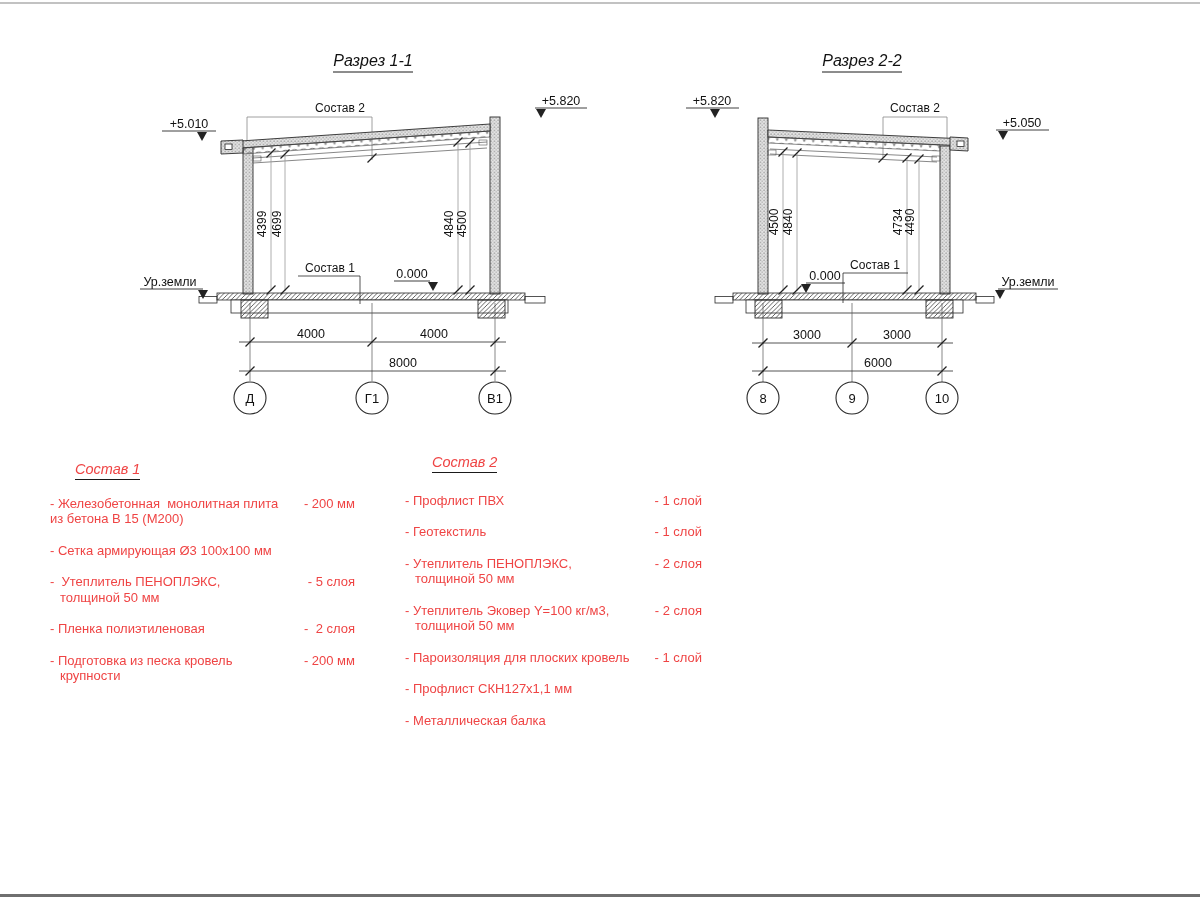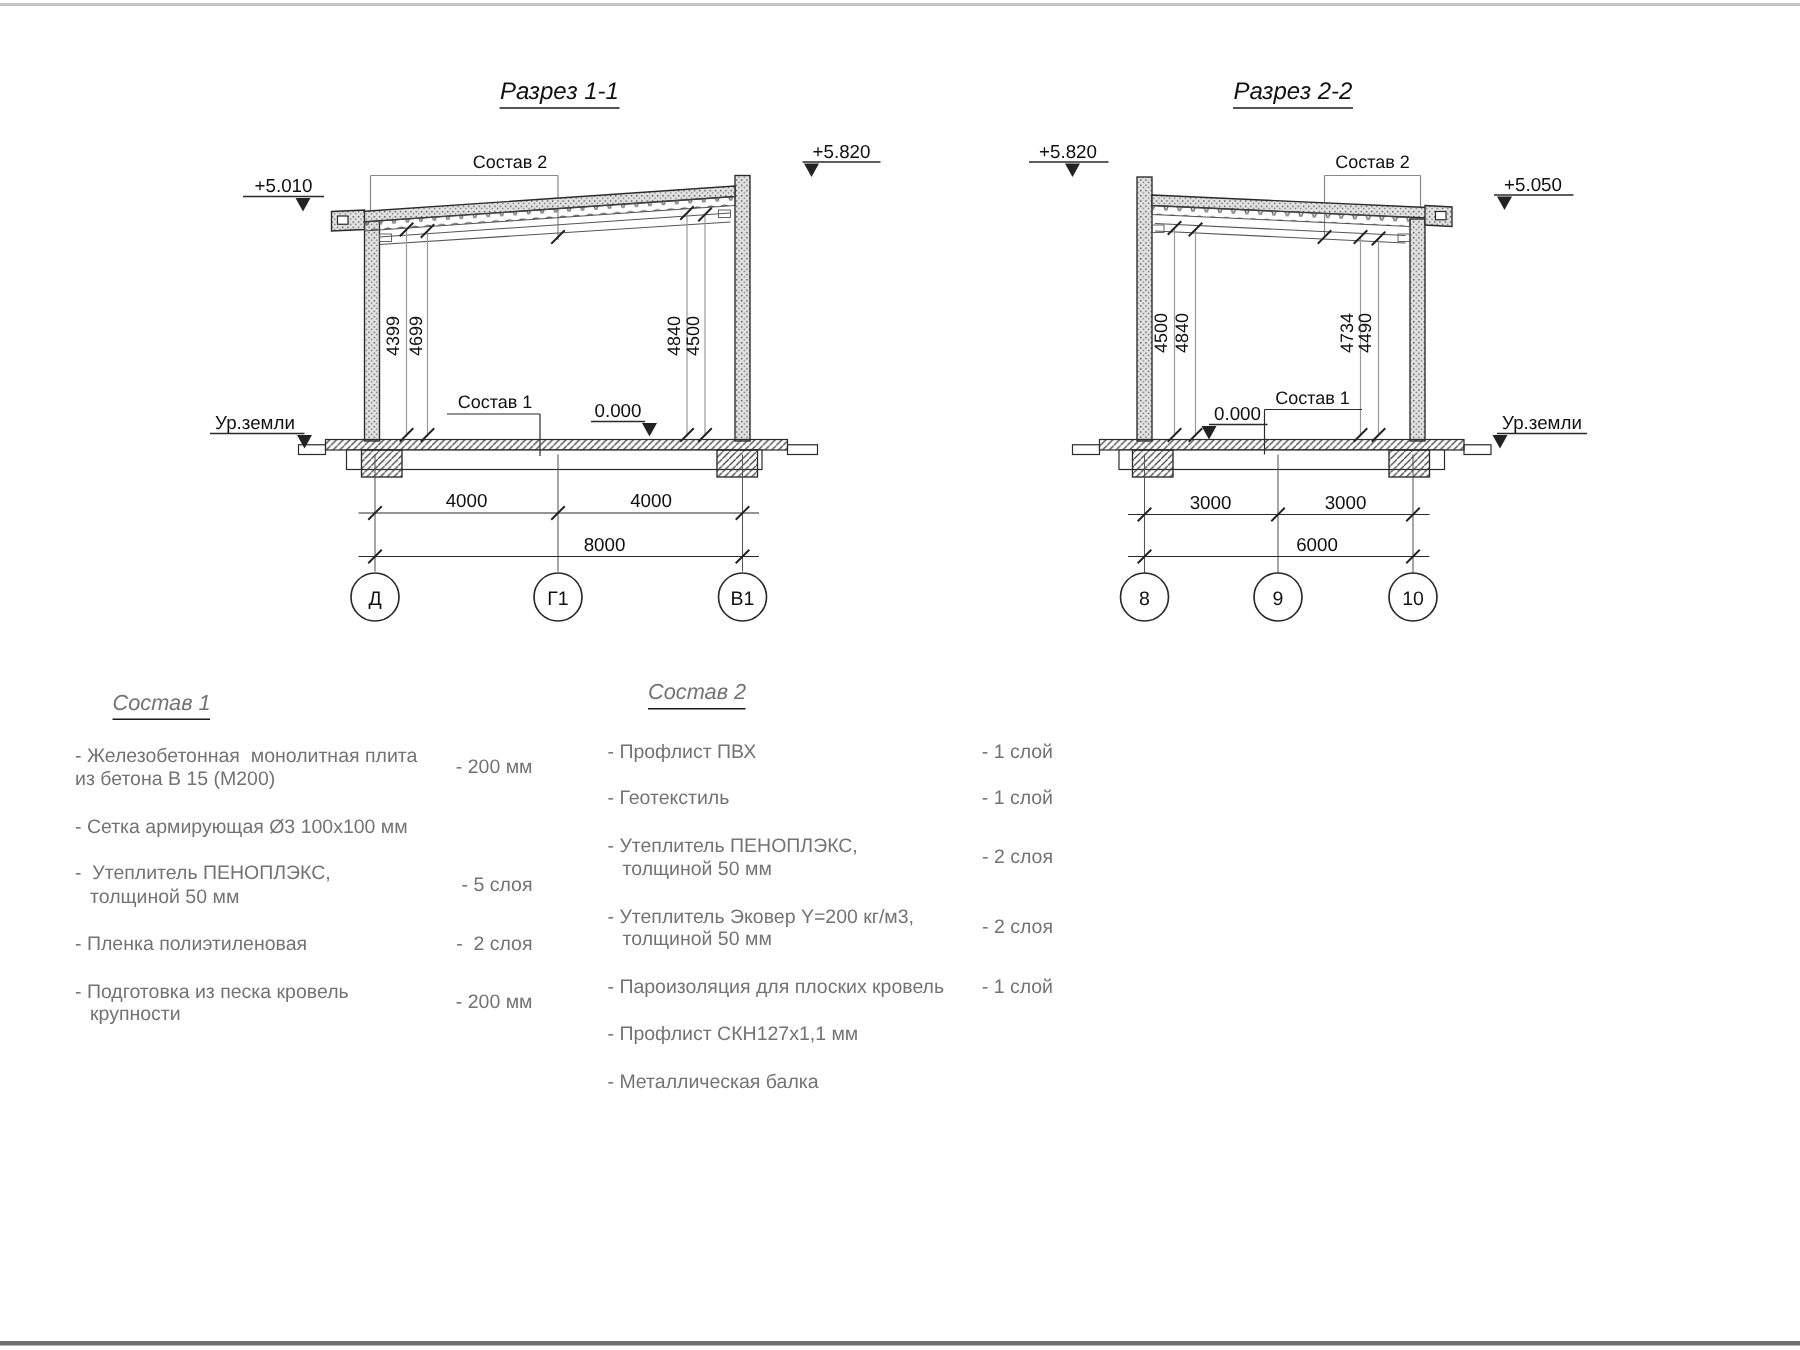--- a/index.html
+++ b/index.html
@@ -1,32 +1,32 @@
 <!DOCTYPE html>
 <html><head>
 <meta charset="utf-8">
 <style>
   html,body{margin:0;padding:0;background:#fff;}
   .canvas{position:relative;width:1200px;height:900px;background:#ffffff;
-          font-family:"Liberation Sans",sans-serif;color:#737373;overflow:hidden;text-decoration:underline;}
+          font-family:"Liberation Sans",sans-serif;color:#ef4444;overflow:hidden;text-decoration:underline;}
   .edge-top{position:absolute;top:2px;left:0;width:100%;height:2px;background:#c2c2c2;}
   .edge-bottom{position:absolute;top:894px;left:0;width:100%;height:3px;background:#6f6f6f;}
   svg.draw{position:absolute;top:0;left:0;}
   svg text{font-family:"Liberation Sans",sans-serif;fill:#111;}
   .t12{font-size:12px;}
   .t125{font-size:12.5px;}
   .t13{font-size:13px;}
   .ttl{font-size:16px;font-style:italic;}
   .mat-list{position:absolute;font-size:13px;line-height:15.5px;}
   .l1{left:50px;top:462px;width:305px;}
   .l2{left:405px;top:455px;width:297px;}
   .mat-list h3{font-size:14.5px;font-style:italic;font-weight:normal;margin:0 0 16px 0;padding-left:25px;}
   .l2 h3{margin-bottom:20px;padding-left:27px;}
   .mat-list h3 span{display:inline-block;border-bottom:1.2px solid #1a1a1a;padding-bottom:1px;}
-  .item{display:flex;align-items:center;margin-bottom:15px;margin-top:16px;}
+  .item{display:flex;align-items:flex-start;margin-bottom:15px;margin-top:16px;}
   .nm{flex:1;}
   .nm div{white-space:pre-wrap;}
   .nm .ind{padding-left:10px;}
   .val{white-space:pre;text-align:right;}
 </style>
 </head>
 <body>
 
 <div class="canvas">
   <div class="edge-top"></div>
@@ -310,21 +310,21 @@
     </div>
     <div class="item">
       <div class="nm">
           <div>- Утеплитель ПЕНОПЛЭКС,</div>
           <div class="ind">толщиной 50 мм</div>
         </div>
       <div class="val">- 2 слоя</div>
     </div>
     <div class="item">
       <div class="nm">
-          <div>- Утеплитель Эковер Y=200 кг/м3,</div>
+          <div>- Утеплитель Эковер Y=100 кг/м3,</div>
           <div class="ind">толщиной 50 мм</div>
         </div>
       <div class="val">- 2 слоя</div>
     </div>
     <div class="item">
       <div class="nm">
           <div>- Пароизоляция для плоских кровель</div>
         </div>
       <div class="val">- 1 слой</div>
     </div>

